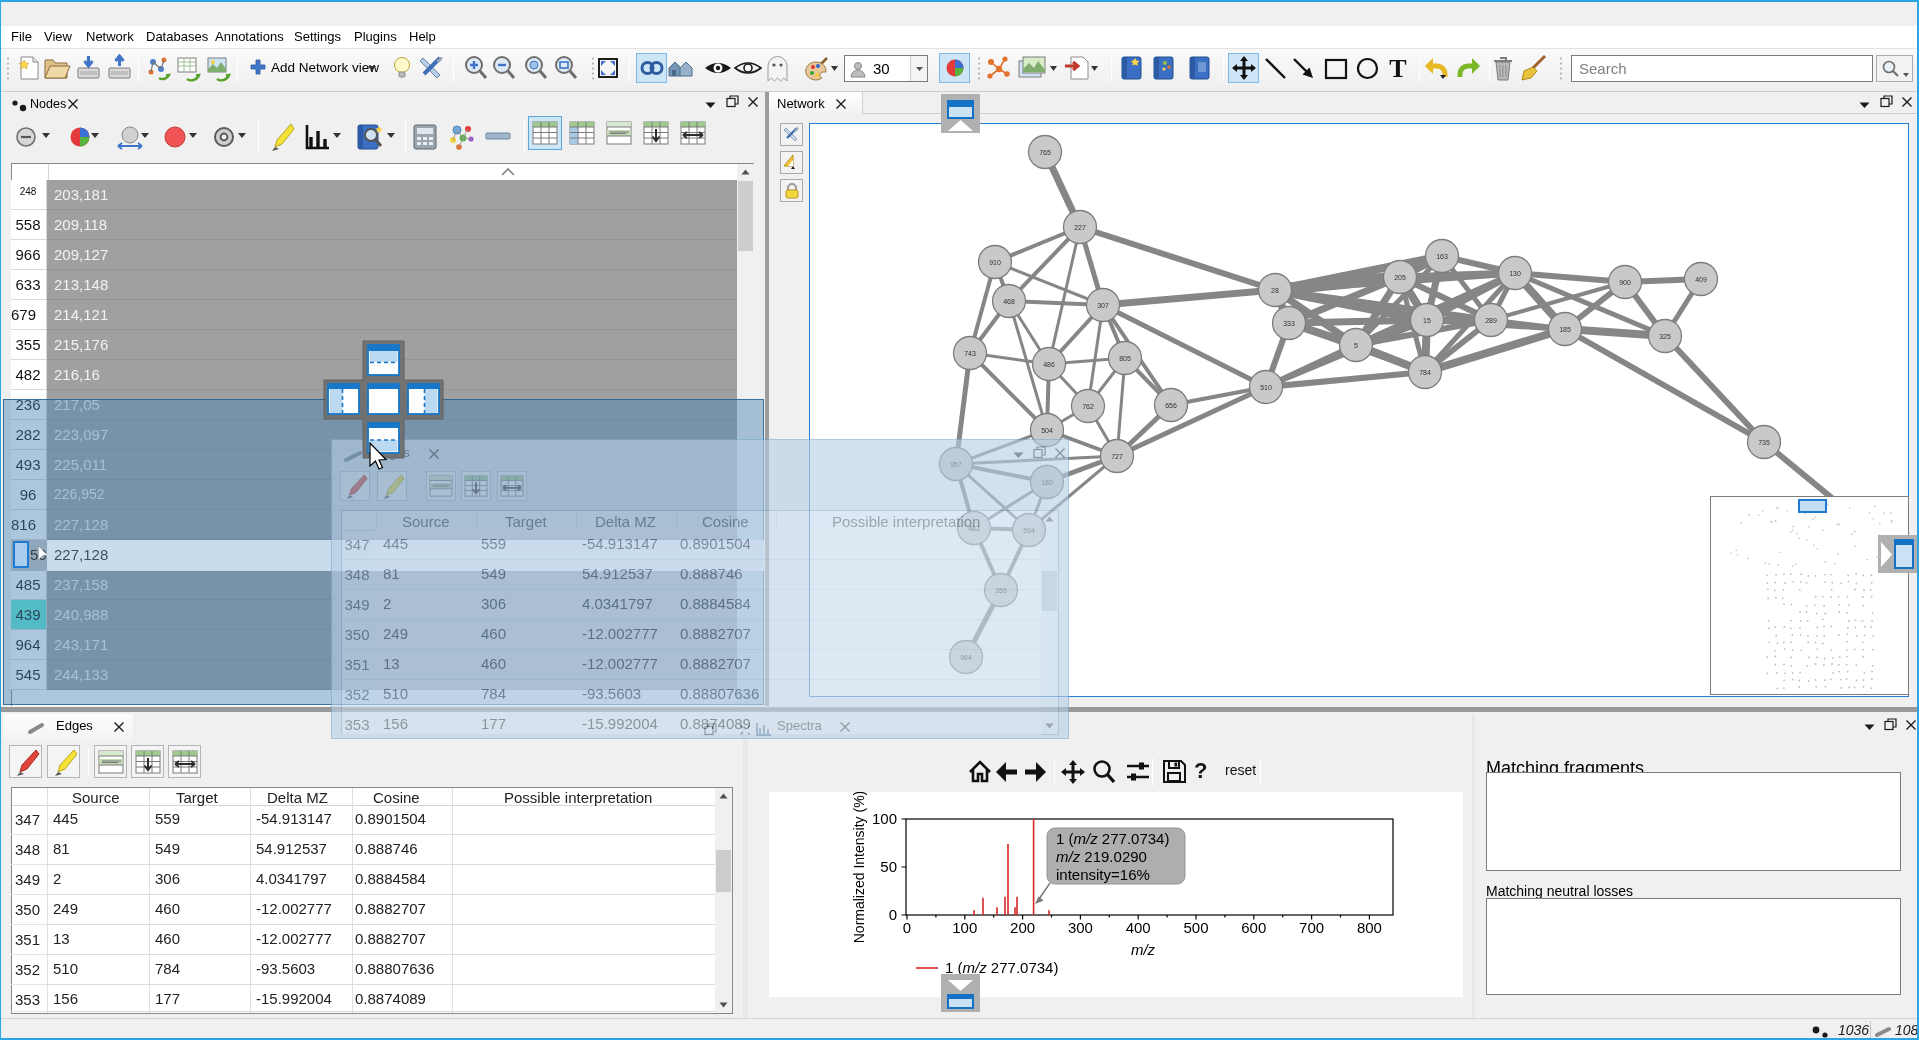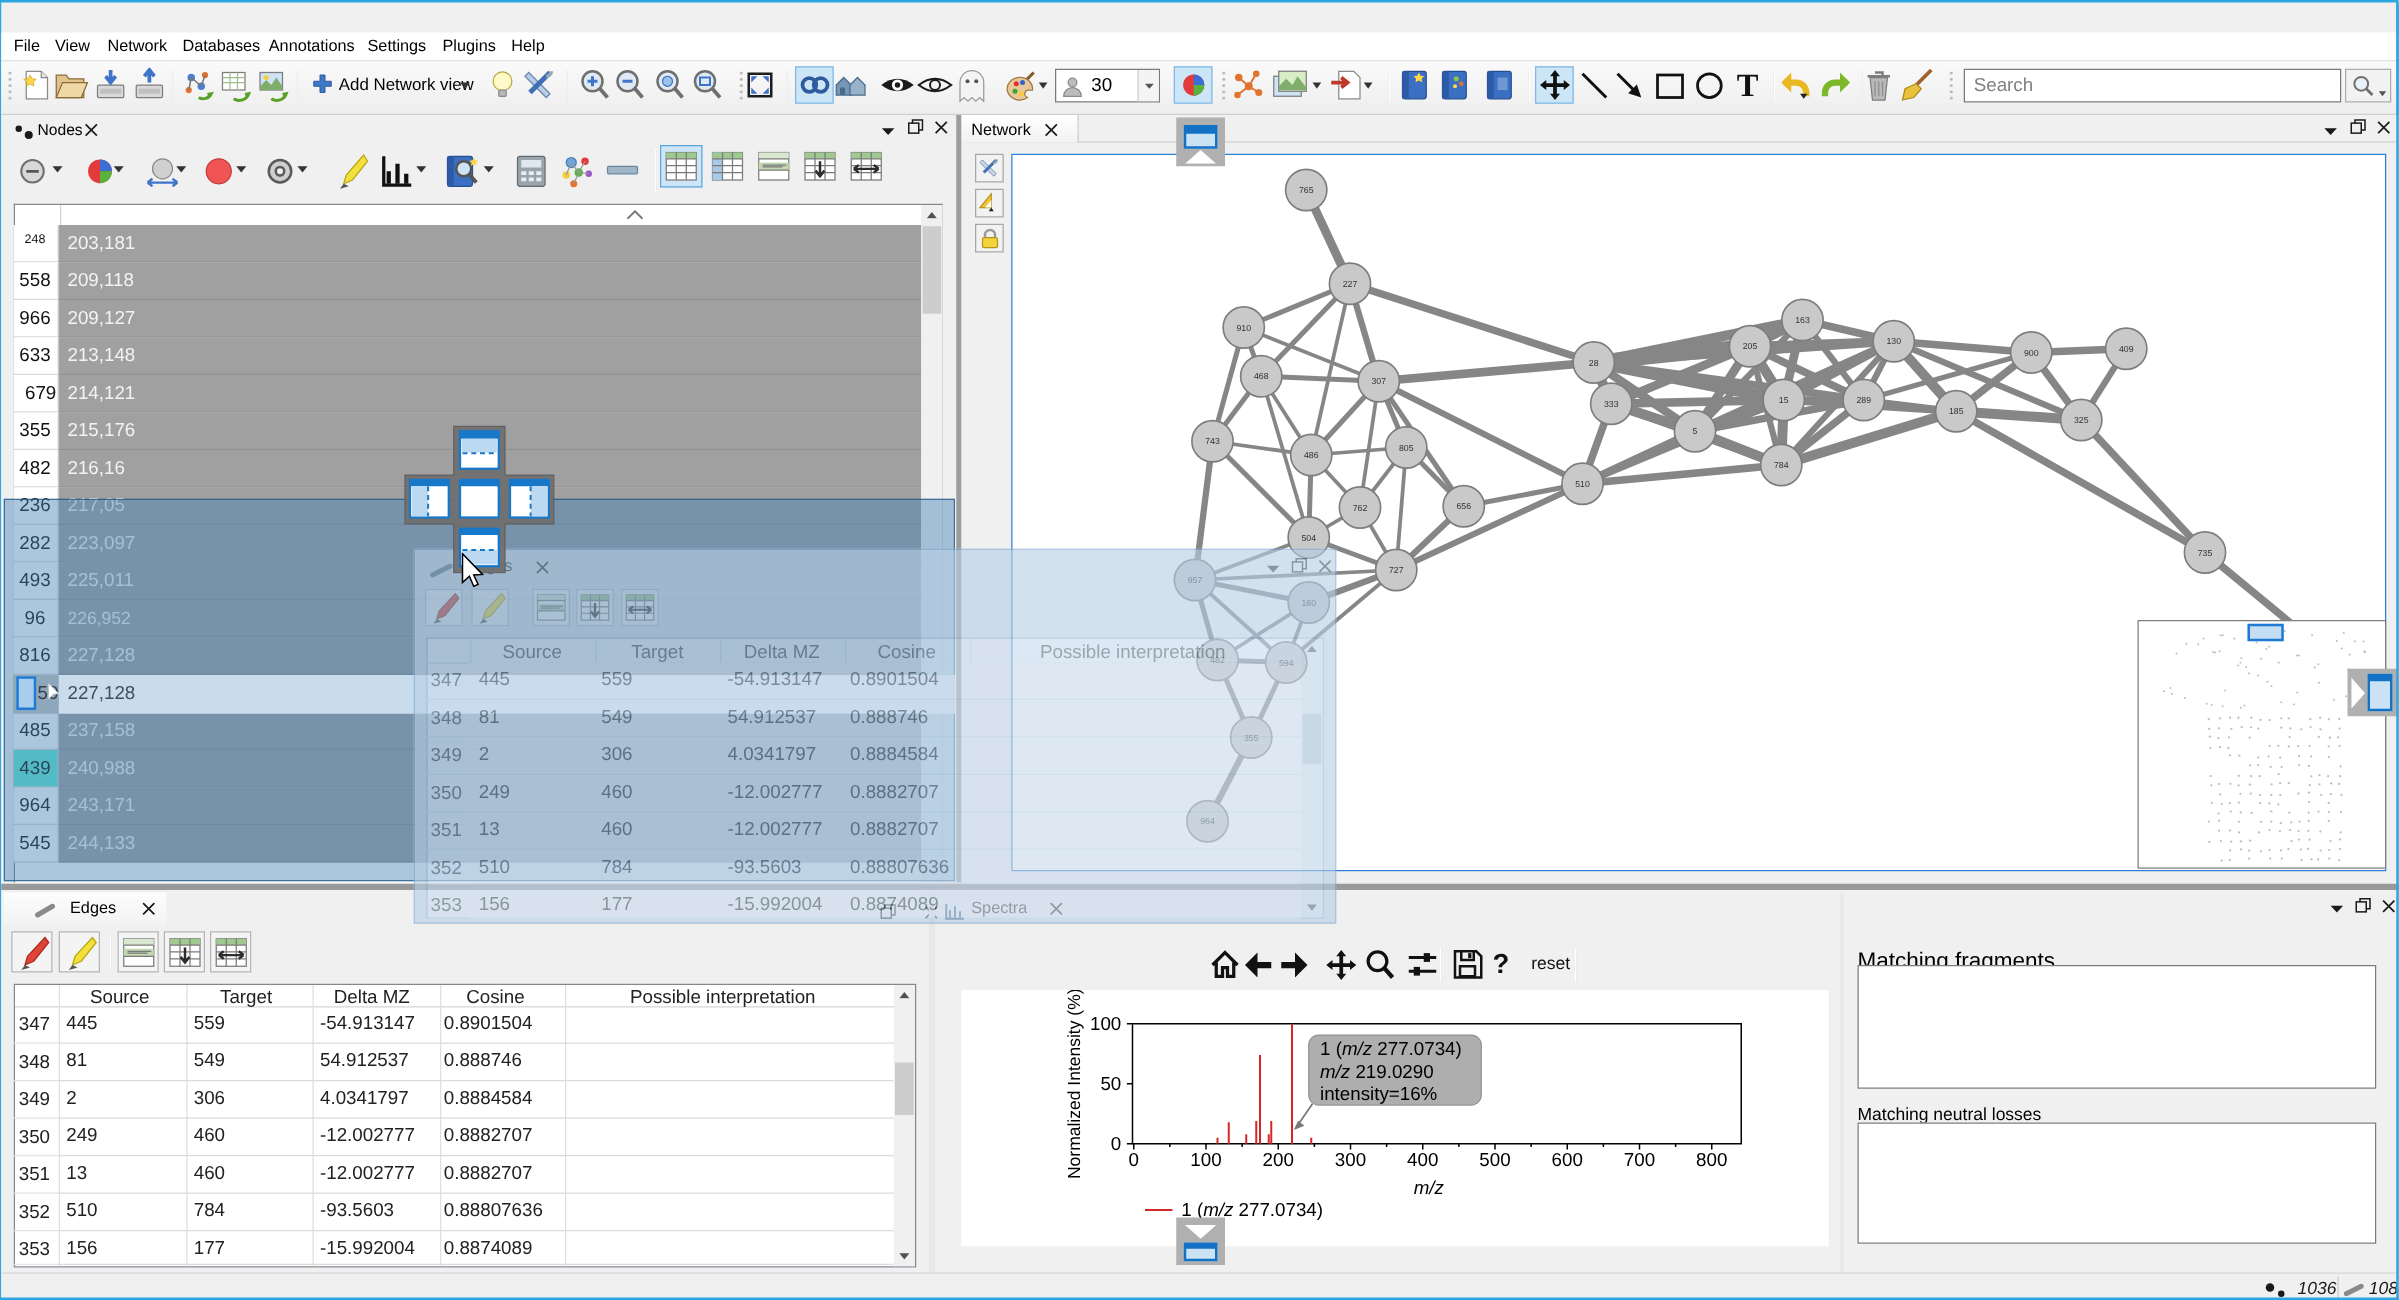--- a/index.html
+++ b/index.html
@@ -462,21 +462,21 @@
 <div class="abs" style="left:46px;top:148px;width:690px;height:30px;background:#a0a0a0;border-bottom:1px solid #939393">
           <span class="abs" style="left:7px;top:6px;font-size:15px;color:#f2f2f2">209,127</span>
         </div>
 <div class="abs" style="left:10px;top:178px;width:36px;height:30px;background:#fff;border-bottom:1px solid #d9d9d9;border-right:1px solid #d5d5d5">
           <span class="abs" style="left:0;top:6px;width:34px;text-align:center;font-size:15px;color:#111">633</span>
         </div>
 <div class="abs" style="left:46px;top:178px;width:690px;height:30px;background:#a0a0a0;border-bottom:1px solid #939393">
           <span class="abs" style="left:7px;top:6px;font-size:15px;color:#f2f2f2">213,148</span>
         </div>
 <div class="abs" style="left:10px;top:208px;width:36px;height:30px;background:#fff;border-bottom:1px solid #d9d9d9;border-right:1px solid #d5d5d5">
-          <span class="abs" style="left:0;top:6px;width:34px;text-align:right;font-size:15px;color:#111">679</span>
+          <span class="abs" style="left:0;top:6px;width:34px;text-align:left;font-size:15px;color:#111">679</span>
         </div>
 <div class="abs" style="left:46px;top:208px;width:690px;height:30px;background:#a0a0a0;border-bottom:1px solid #939393">
           <span class="abs" style="left:7px;top:6px;font-size:15px;color:#f2f2f2">214,121</span>
         </div>
 <div class="abs" style="left:10px;top:238px;width:36px;height:30px;background:#fff;border-bottom:1px solid #d9d9d9;border-right:1px solid #d5d5d5">
           <span class="abs" style="left:0;top:6px;width:34px;text-align:center;font-size:15px;color:#111">355</span>
         </div>
 <div class="abs" style="left:46px;top:238px;width:690px;height:30px;background:#a0a0a0;border-bottom:1px solid #939393">
           <span class="abs" style="left:7px;top:6px;font-size:15px;color:#f2f2f2">215,176</span>
         </div>
@@ -504,21 +504,21 @@
 <div class="abs" style="left:46px;top:358px;width:690px;height:30px;background:#a0a0a0;border-bottom:1px solid #939393">
           <span class="abs" style="left:7px;top:6px;font-size:15px;color:#f2f2f2">225,011</span>
         </div>
 <div class="abs" style="left:10px;top:388px;width:36px;height:30px;background:#fff;border-bottom:1px solid #d9d9d9;border-right:1px solid #d5d5d5">
           <span class="abs" style="left:0;top:6px;width:34px;text-align:center;font-size:15px;color:#111">96</span>
         </div>
 <div class="abs" style="left:46px;top:388px;width:690px;height:30px;background:#a0a0a0;border-bottom:1px solid #939393">
           <span class="abs" style="left:7px;top:6px;font-size:14px;color:#f2f2f2">226,952</span>
         </div>
 <div class="abs" style="left:10px;top:418px;width:36px;height:30px;background:#fff;border-bottom:1px solid #d9d9d9;border-right:1px solid #d5d5d5">
-          <span class="abs" style="left:0;top:6px;width:34px;text-align:center;font-size:15px;color:#111">816</span>
+          <span class="abs" style="left:0;top:6px;width:34px;text-align:left;font-size:15px;color:#111">816</span>
         </div>
 <div class="abs" style="left:46px;top:418px;width:690px;height:30px;background:#a0a0a0;border-bottom:1px solid #939393">
           <span class="abs" style="left:7px;top:6px;font-size:15px;color:#f2f2f2">227,128</span>
         </div>
 <div class="abs" style="left:10px;top:448px;width:36px;height:30px;background:#8ba2b5;border-bottom:1px solid #7a94a8">
   <div class="abs" style="left:2px;top:1px;width:16px;height:27px;background:#a9cdec;border:2px solid #1f7ad4"></div>
   <span class="abs" style="left:19px;top:6px;font-size:15px;color:#384048">50</span>
   <svg class="abs" style="left:26px;top:5px" width="12" height="16" viewBox="0 0 12 16">
             <path d="M2 14 L2 2 L10 10 L6 10 Z" fill="#fff" stroke="#eee" stroke-width="0.5"></path>
           </svg>

